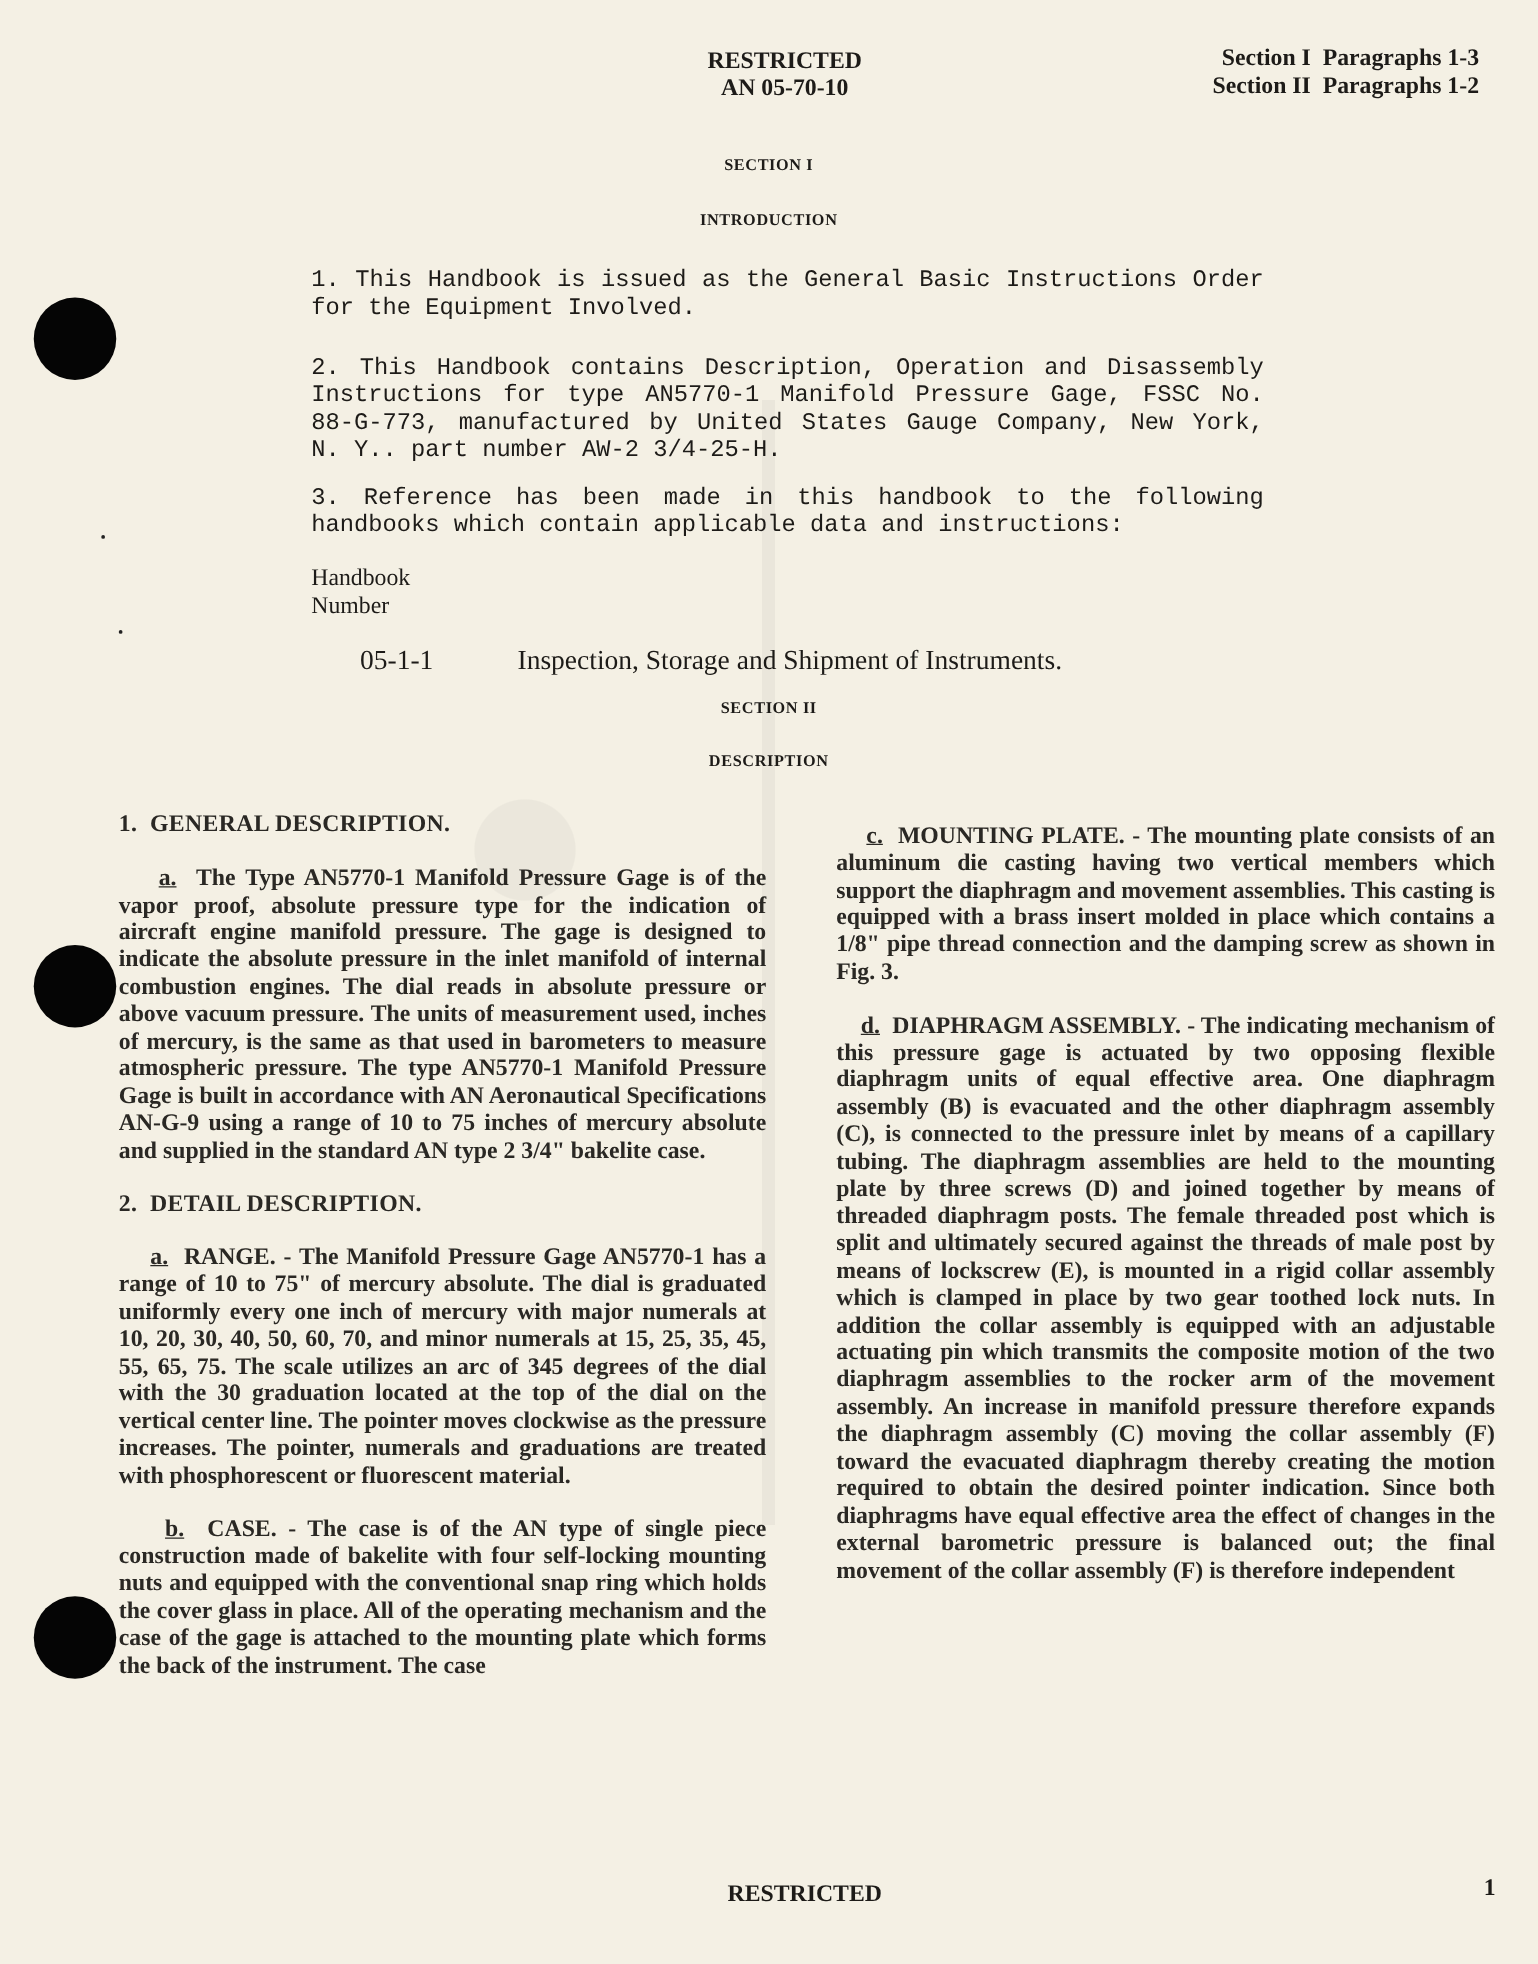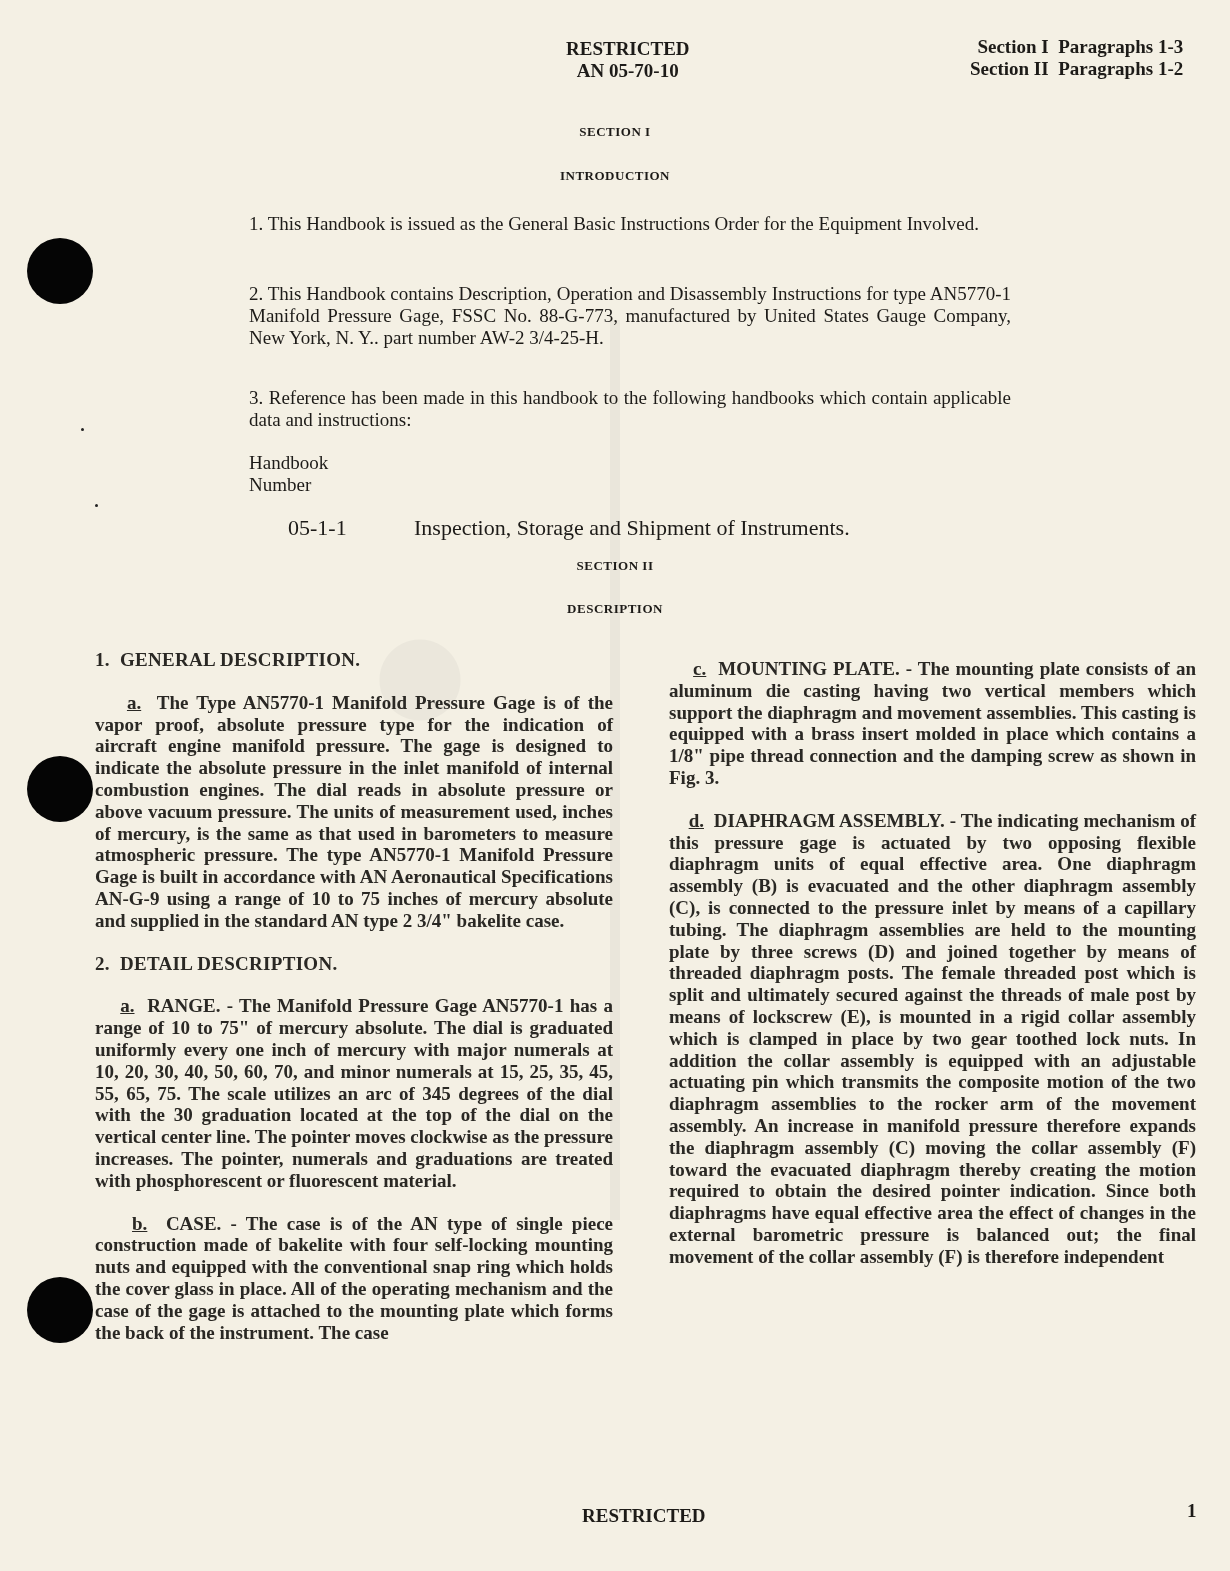--- a/index.html
+++ b/index.html
@@ -28,21 +28,21 @@
 
   .center-head {
     position: absolute; left: 0; width: 1230px; text-align: center;
     font-weight: bold; font-size: 13px; letter-spacing: 0.5px;
   }
 
   .para {
     position: absolute; font-size: 19px; line-height: 22px; text-align: justify;
     text-align-last: left;
   }
-  .intro { left: 249px; width: 762px; }
+  .intro { left: 249px; width: 762px; font-family: Liberation Mono, monospace; }
 
   .ref-table { position: absolute; left: 249px; top: 452px; font-size: 19px; line-height: 22px; }
   .ref-row { position: absolute; left: 288px; top: 515px; font-size: 22px; white-space: nowrap; }
   .ref-row .num { display: inline-block; width: 126px; }
 
   .col { position: absolute; font-size: 19px; line-height: 21.8px; text-align: justify; text-align-last: left; font-weight: bold; color: #2a2824; }
   .col-left { left: 95px; width: 518px; }
   .col-right { left: 669px; width: 527px; }
   .col p { margin: 0; }
   .subhead { font-weight: bold; letter-spacing: 0.3px; }

